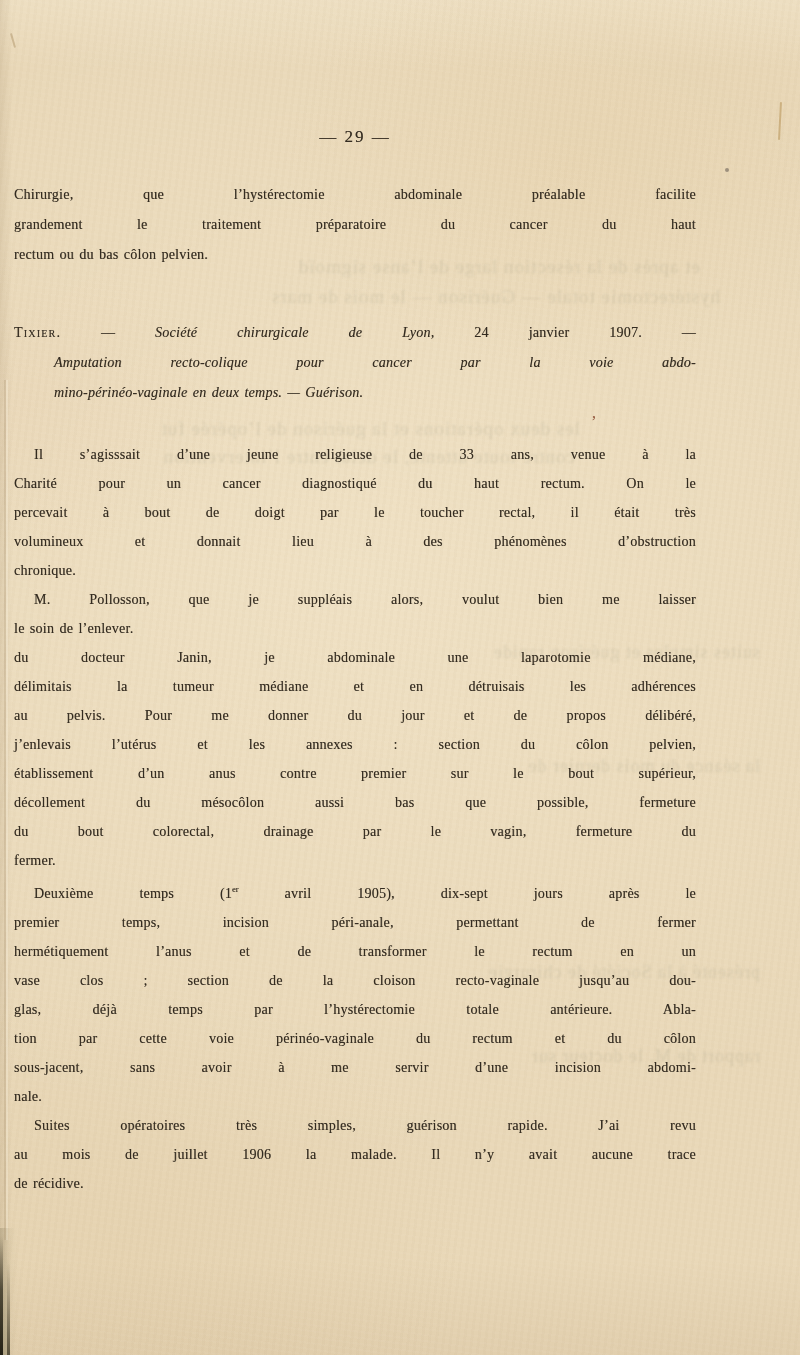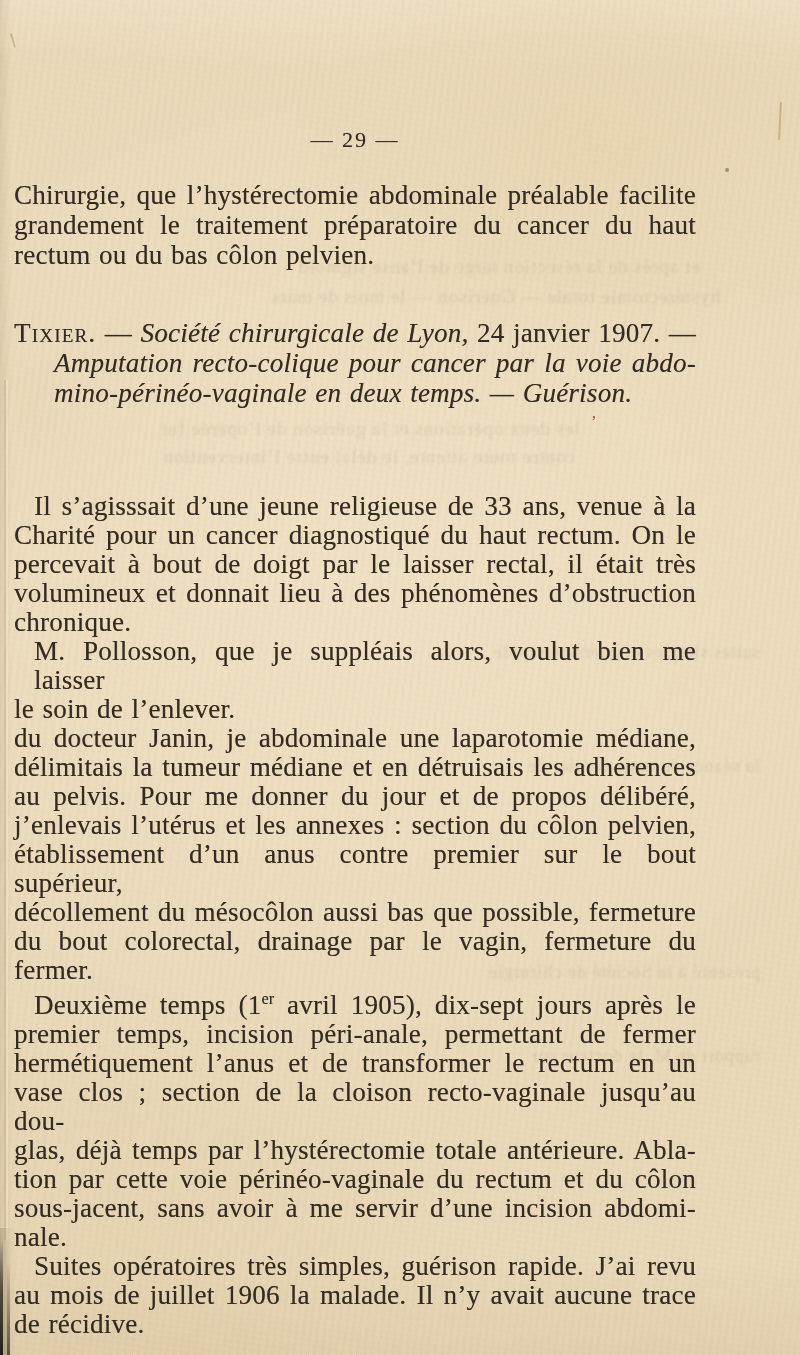--- a/index.html
+++ b/index.html
@@ -29,38 +29,38 @@
   .noise{
     position:absolute;inset:0;
     background-image:
       repeating-linear-gradient(97deg, rgba(120,90,50,.022) 0 3px, transparent 3px 7px),
       repeating-linear-gradient(8deg, rgba(255,255,255,.03) 0 2px, transparent 2px 6px);
   }
   
   .page-number{
     position:absolute;left:14px;top:127px;width:682px;
     text-align:center;
-    font-size:22px;letter-spacing:2px;
+    font-size:17px;letter-spacing:2px;
     color:var(--ink);
     text-shadow:.3px .3px .5px rgba(51,43,32,.45);
   }
   .text-block{
     position:absolute;left:14px;top:180px;width:682px;
     color:var(--ink);
-    font-size:27px;
+    font-size:14px;
     letter-spacing:.25px;
     word-spacing:1.5px;
     text-shadow:.3px .3px .5px rgba(51,43,32,.45);
   }
   .para{line-height:29px;}
   .para.pA{line-height:30px;}
   .para.pB{line-height:30px;margin-top:48px;}
   .para.pB .line{padding-left:40px;}
   .para.pB .line:first-child{padding-left:0;margin-top:32px;}
-  .para.pC{margin-top:84px;}
+  .para.pC{margin-top:32px;}
   .line{
     text-align:justify;
     text-align-last:justify;
     text-justify:inter-word;
     white-space:normal;
   }
   .line.last{text-align-last:left;}
   .line.ind{padding-left:20px;}
   .i{font-style:italic;}
   .sc{font-variant:small-caps;letter-spacing:1.2px;}
@@ -149,21 +149,21 @@
         <div class="line last"><span>rectum ou du bas côlon pelvien.</span></div>
       </div>
       <div class="para pB">
         <div class="line"><span class="sc">Tixier.</span><span> — </span><span class="i">Société chirurgicale de Lyon,</span><span> 24 janvier 1907. —</span></div>
         <div class="line"><span class="i">Amputation recto-colique pour cancer par la voie abdo-</span></div>
         <div class="line last"><span class="i">mino-périnéo-vaginale en deux temps. — Guérison.</span></div>
       </div>
       <div class="para pC">
         <div class="line ind"><span>Il s’agisssait d’une jeune religieuse de 33 ans, venue à la</span></div>
         <div class="line"><span>Charité pour un cancer diagnostiqué du haut rectum. On le</span></div>
-        <div class="line"><span>percevait à bout de doigt par le laisser rectal, il était très</span></div>
+        <div class="line"><span>percevait à bout de doigt par le toucher rectal, il était très</span></div>
         <div class="line"><span>volumineux et donnait lieu à des phénomènes d’obstruction</span></div>
         <div class="line last"><span>chronique.</span></div>
       </div>
       <div class="para pD">
         <div class="line ind"><span>M. Pollosson, que je suppléais alors, voulut bien me laisser</span></div>
         <div class="line last"><span>le soin de l’enlever.</span></div>
       </div>
       <div class="para pD">
         <div class="line"><span>du docteur Janin, je abdominale une laparotomie médiane,</span></div>
         <div class="line"><span>délimitais la tumeur médiane et en détruisais les adhérences</span></div>

